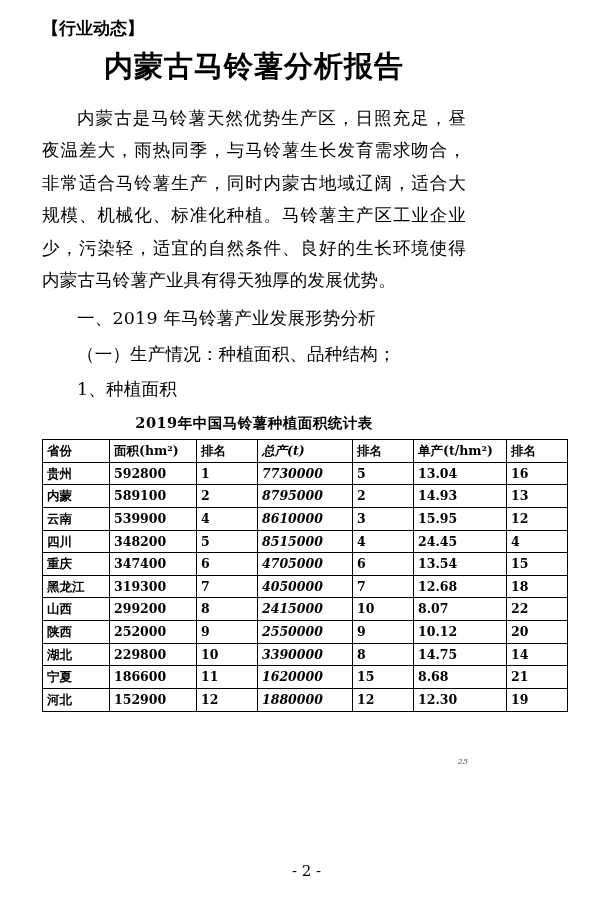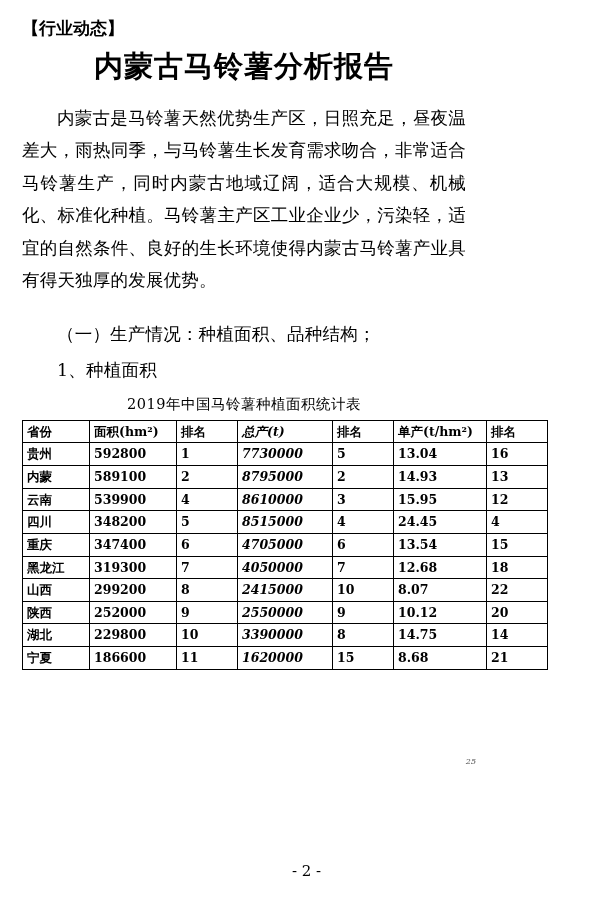--- a/index.html
+++ b/index.html
@@ -12,21 +12,21 @@
     height: 902px;
     font-family: "DejaVu Serif", "Liberation Serif", serif;
     color: #000000;
     overflow: hidden;
     position: relative;
   }
   .page {
     width: 508px;
     height: 902px;
     box-sizing: border-box;
-    padding: 18px 42px 0 22px;
+    padding: 18px 42px 0 42px;
     position: relative;
   }
   .category-tag {
     font-family: "DejaVu Serif", "Liberation Serif", serif;
     font-weight: bold;
     font-size: 17px;
     letter-spacing: 0px;
     margin: 0 0 10px 0;
     line-height: 1.2;
   }
@@ -38,36 +38,36 @@
     letter-spacing: 1px;
     margin: 6px 0 16px 0;
     line-height: 1.3;
   }
   .body-para {
     font-size: 17.5px;
     line-height: 1.85;
     text-align: justify;
     text-justify: inter-ideograph;
     text-indent: 2em;
-    margin: 0 0 22px 0;
+    margin: 0 0 6px 0;
     letter-spacing: 0.2px;
   }
   .heading-1, .heading-2, .heading-3 {
     font-size: 17.5px;
     line-height: 1.9;
     margin: 2px 0 2px 0;
     text-indent: 2em;
     letter-spacing: 0.2px;
   }
   .table-wrap {
     margin: 8px 0 0 0;
   }
   .table-caption {
     text-align: center;
-    font-weight: normal;
+    font-weight: bold;
     font-size: 14.5px;
     margin: 4px 0 6px 0;
     letter-spacing: 0.5px;
   }
   table.data-table {
     border-collapse: collapse;
     width: 441px;
     margin: 0 auto;
     table-layout: fixed;
   }
@@ -131,20 +131,21 @@
 <body>
 
 <div class="page">
 
   <div class="category-tag">【行业动态】</div>
 
   <h1 class="doc-title">内蒙古马铃薯分析报告</h1>
 
   <p class="body-para">内蒙古是马铃薯天然优势生产区，日照充足，昼夜温差大，雨热同季，与马铃薯生长发育需求吻合，非常适合马铃薯生产，同时内蒙古地域辽阔，适合大规模、机械化、标准化种植。马铃薯主产区工业企业少，污染轻，适宜的自然条件、良好的生长环境使得内蒙古马铃薯产业具有得天独厚的发展优势。</p>
 
+  <div class="heading-1">一、2019 年马铃薯产业发展形势分析</div>
   <div class="heading-2">（一）生产情况：种植面积、品种结构；</div>
   <div class="heading-3">1、种植面积</div>
 
   <div class="table-wrap">
     <div class="table-caption">2019年中国马铃薯种植面积统计表</div>
     <table class="data-table">
       <thead>
         <tr>
           <th class="province">省份</th>
           <th class="area">面积(hm²)</th>
@@ -239,20 +240,29 @@
         </tr>
         <tr>
           <td class="province">宁夏</td>
           <td class="area">186600</td>
           <td class="rank">11</td>
           <td class="total">1620000</td>
           <td class="rank">15</td>
           <td class="yield">8.68</td>
           <td class="rank">21</td>
         </tr>
+        <tr>
+          <td class="province">河北</td>
+          <td class="area">152900</td>
+          <td class="rank">12</td>
+          <td class="total">1880000</td>
+          <td class="rank">12</td>
+          <td class="yield">12.30</td>
+          <td class="rank">19</td>
+        </tr>
       </tbody>
     </table>
-    <div class="table-side-mark" style="top:757px; right:32px;font-style:italic;">25</div>
+    <div class="table-side-mark" style="top:757px; right:40px;font-style:italic;">25</div>
   </div>
 
   <div class="page-number">- 2 -</div>
 
 </div>
 
 </body></html>

